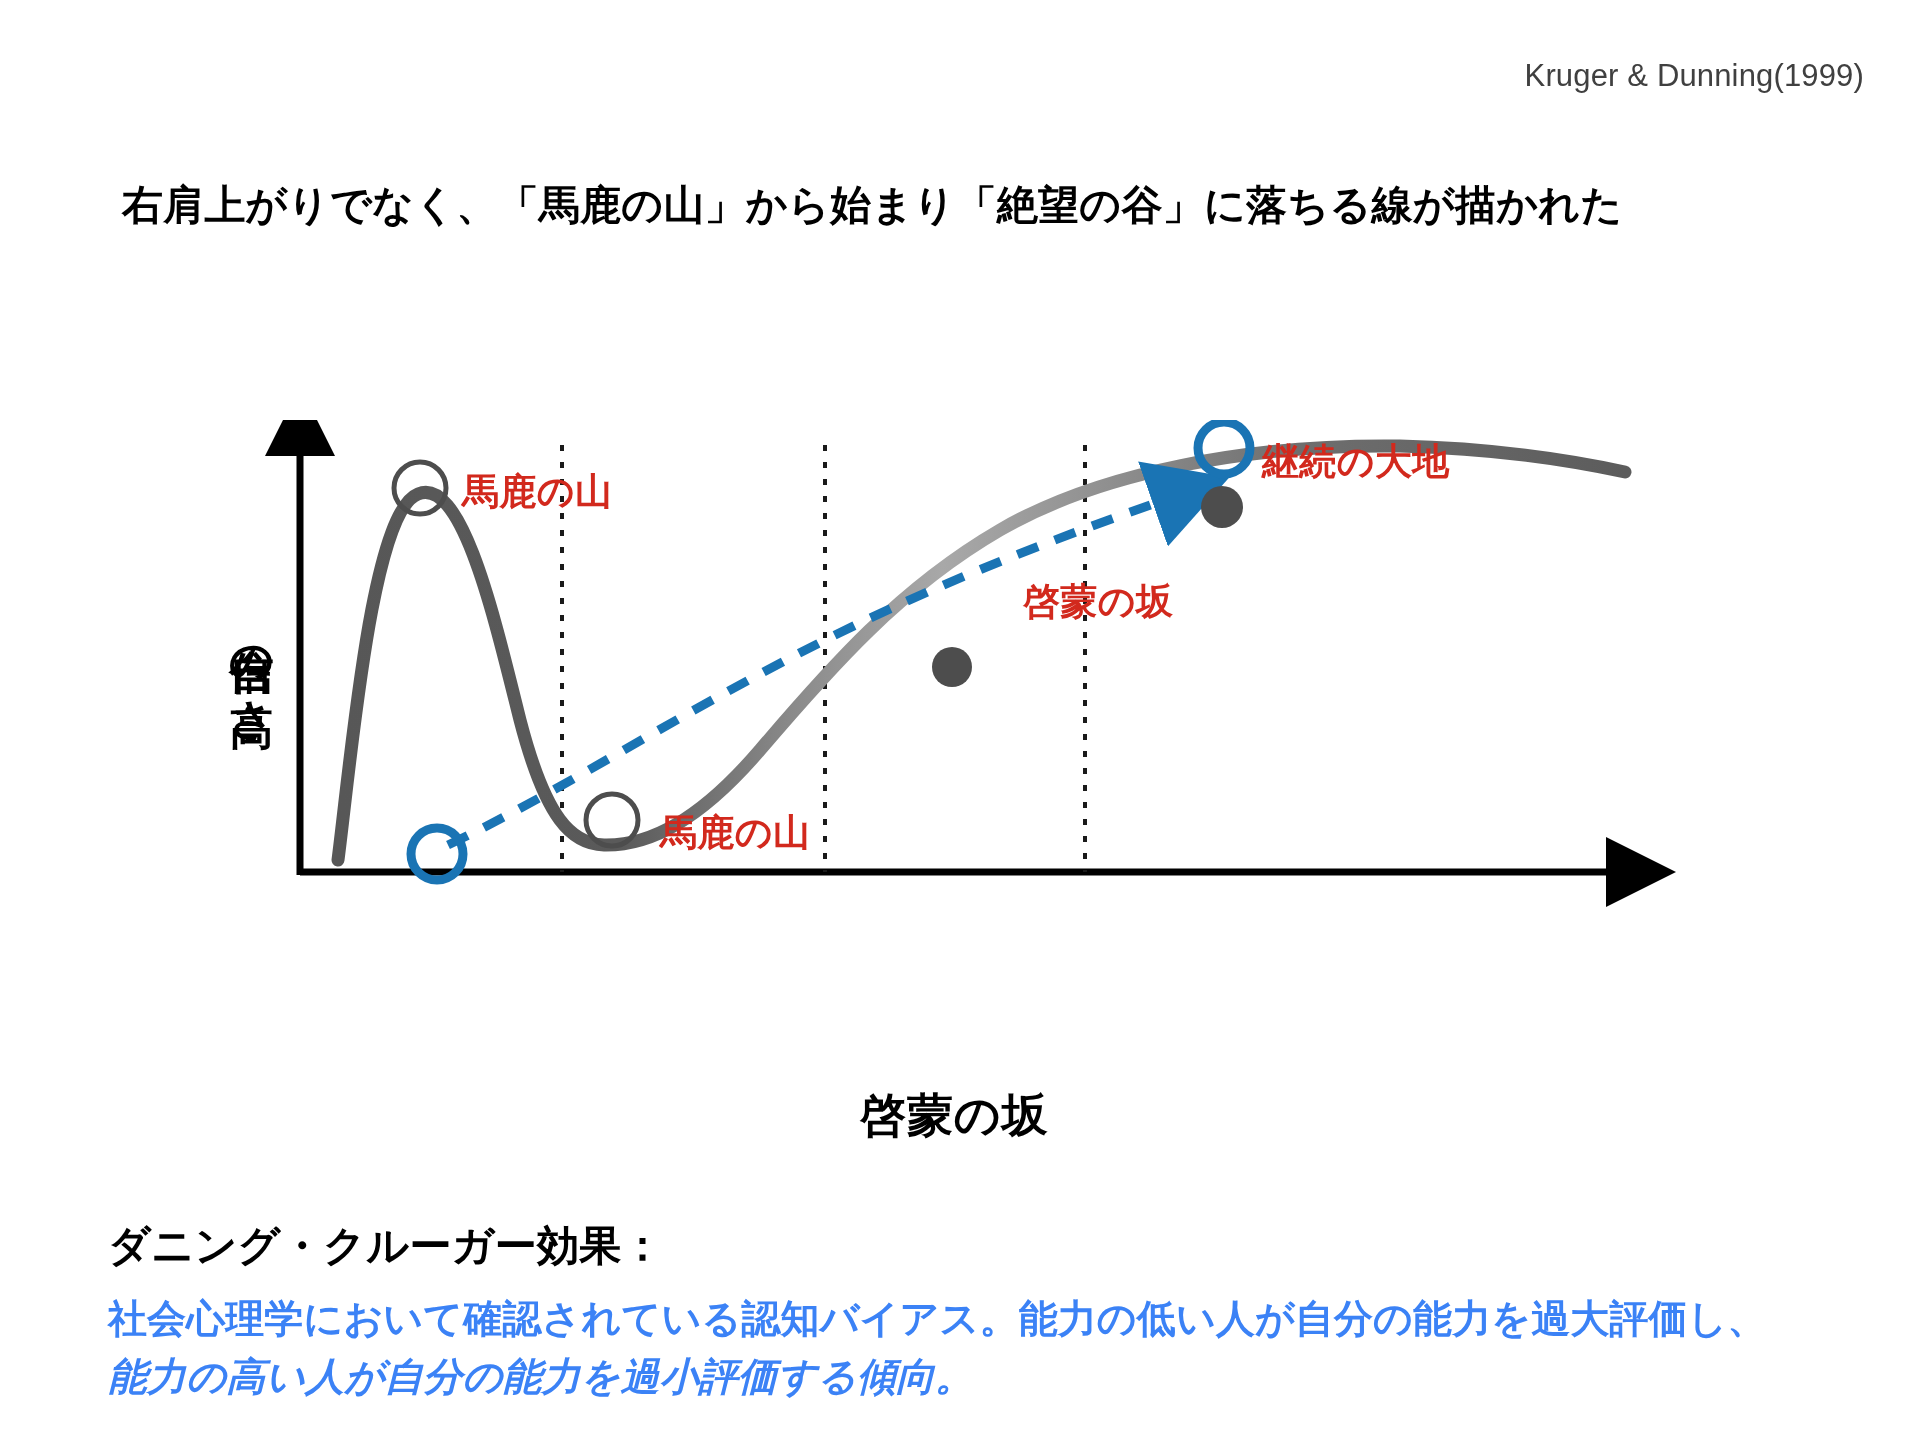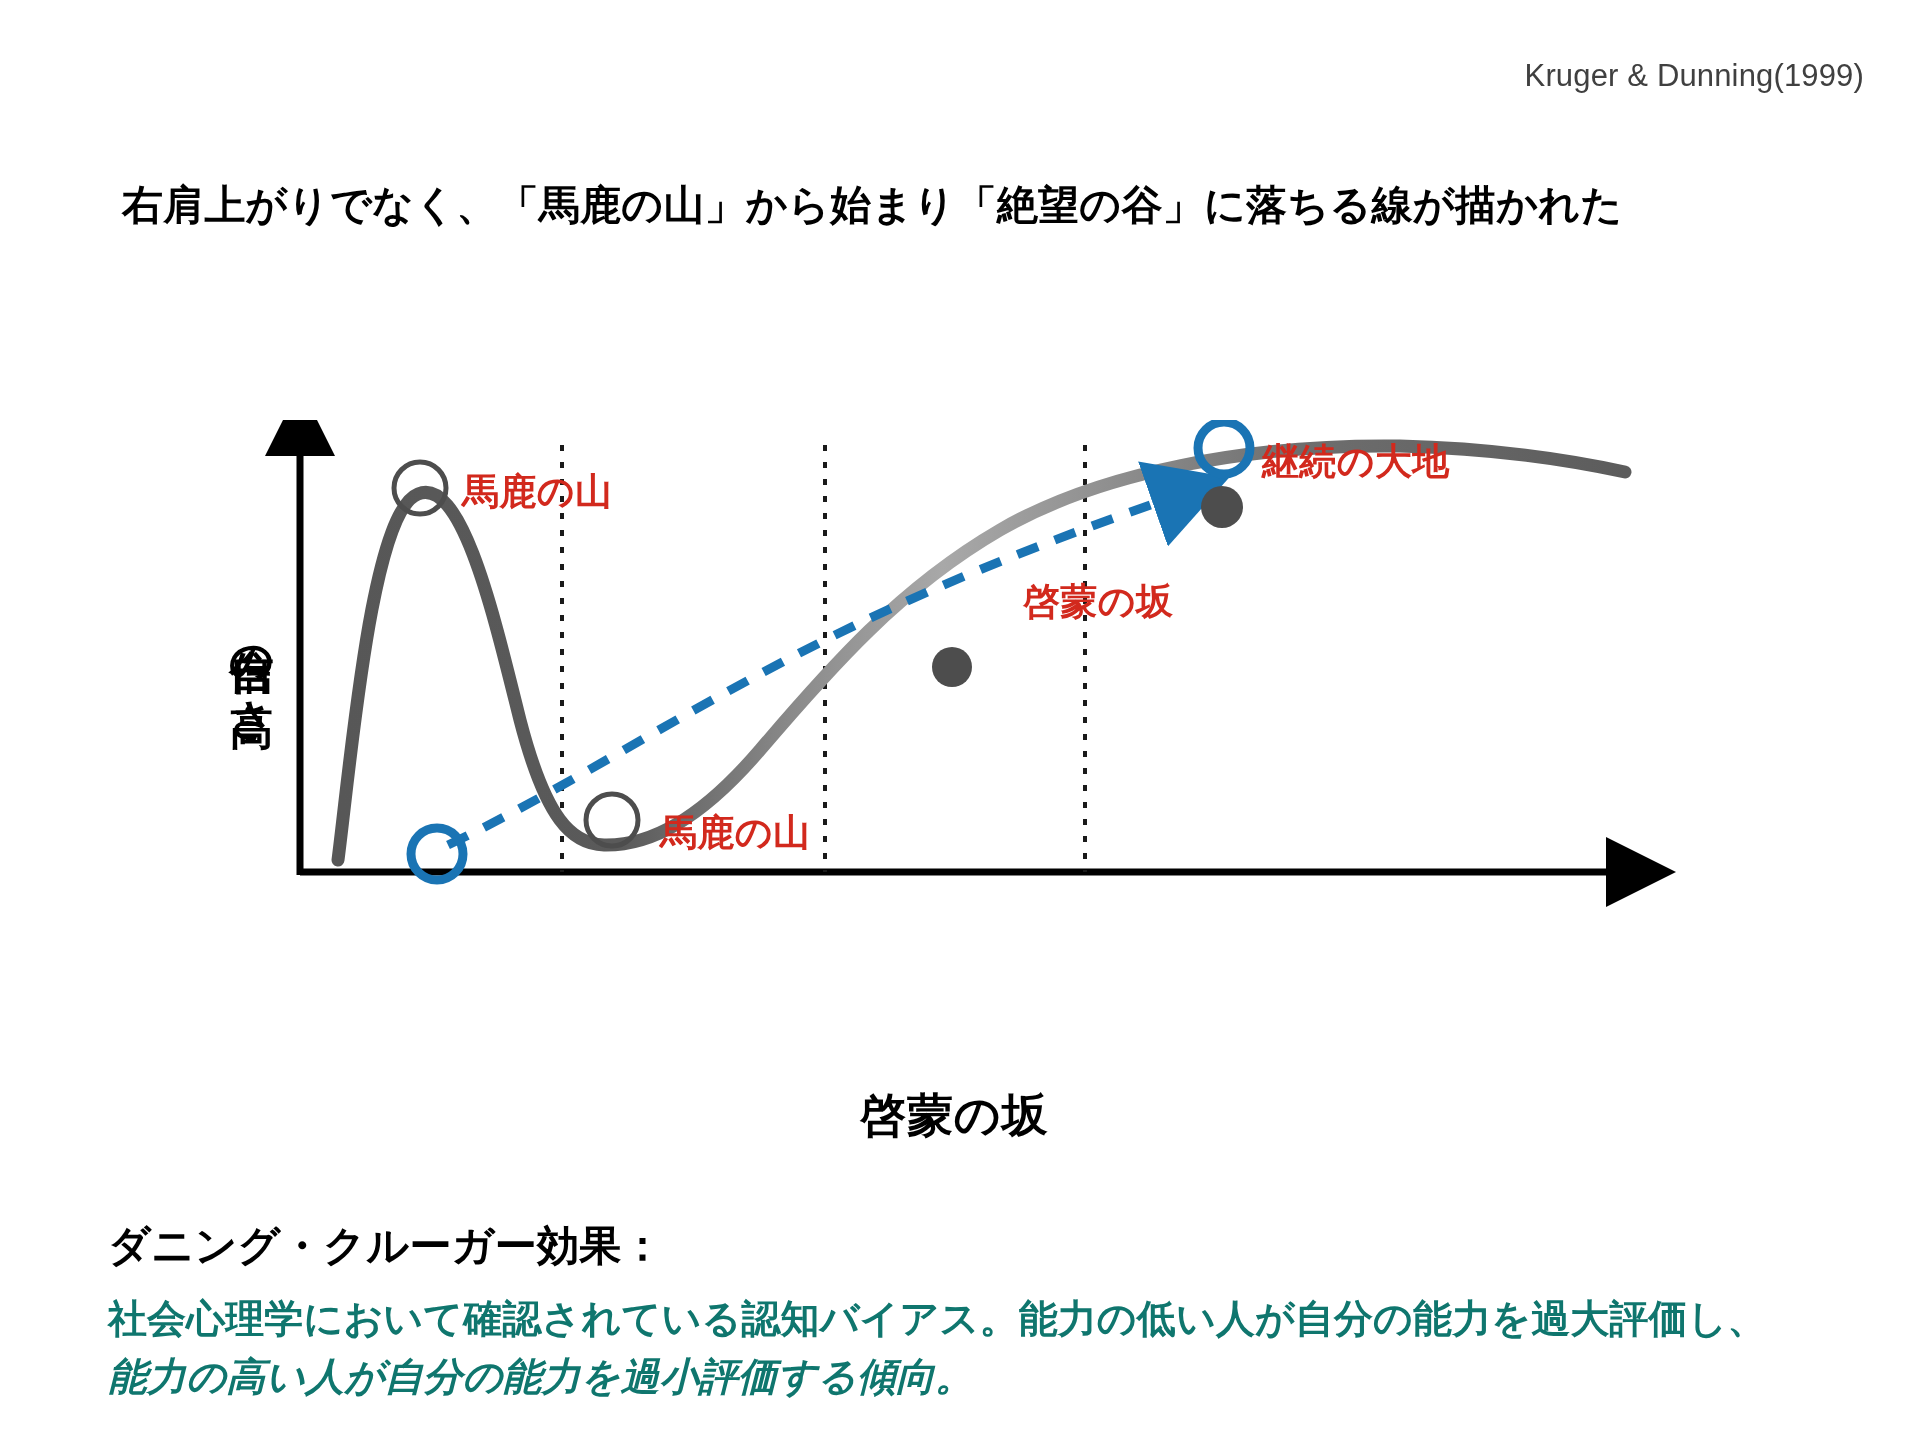--- a/index.html
+++ b/index.html
@@ -123,21 +123,21 @@
     white-space: nowrap;
     color: #000000;
     letter-spacing: 0.005em;
   }
   .footer-line {
     position: absolute;
     left: 108px;
     font-size: 39px;
     font-weight: 700;
     white-space: nowrap;
-    color: #0f766e;
+    color: #3b82f6;
     letter-spacing: 0.002em;
   }
   .footer-line-1 { top: 1292px; }
   .footer-line-2 { top: 1350px; font-style: italic; }
 </style>
 </head>
 <body>
 
 <div class="slide">
 

